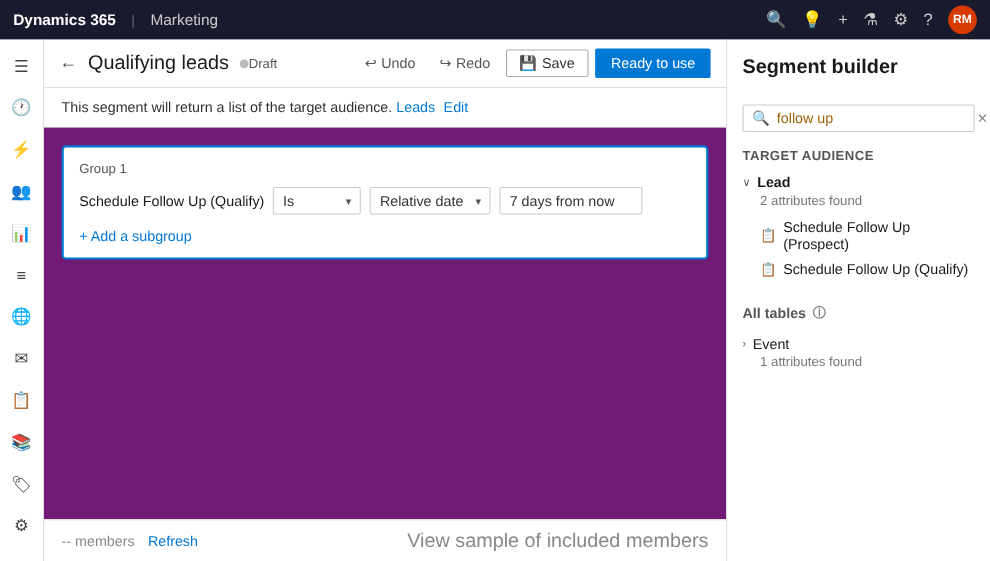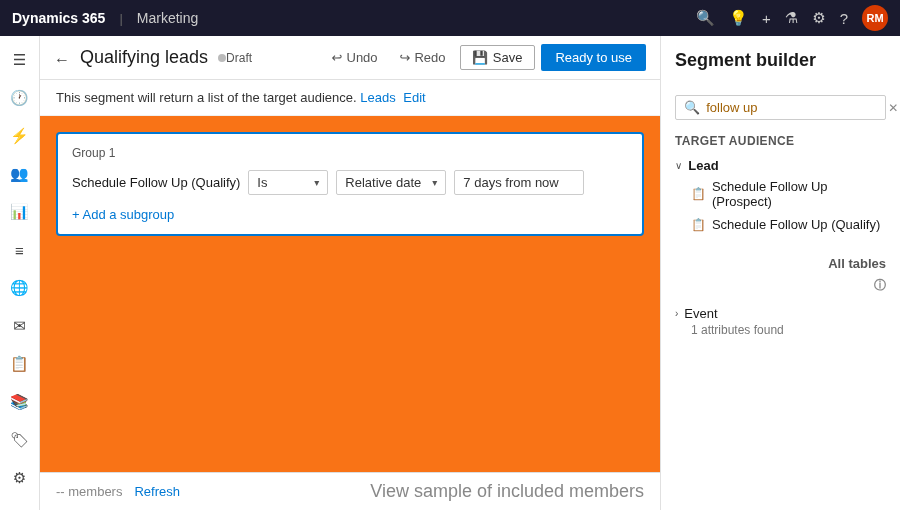--- a/index.html
+++ b/index.html
@@ -99,21 +99,21 @@
       color: #333;
       border-bottom: 1px solid #f0f0f0;
     }
     .info-bar a { color: #0078d4; text-decoration: none; cursor: pointer; }
 
     
     .segment-area {
       flex: 1;
       padding: 16px;
       overflow-y: auto;
-      background: #f97316;
+      background: #701a75;
     }
 
     
     .group-box {
       border: 2px solid #0078d4;
       border-radius: 4px;
       padding: 12px 14px;
       background: #fff;
       max-width: 600px;
     }
@@ -222,24 +222,23 @@
     .attribute-item {
       display: flex; align-items: center; gap: 6px;
       padding: 4px 0 4px 16px;
       cursor: pointer;
       font-size: 13px;
       color: #1a1a1a;
     }
     .attr-icon { color: #888; font-size: 12px; }
 
     .all-tables-header {
-      display: flex; align-items: flex-end; gap: 6px;
+      display: flex; align-items: center; gap: 6px;
       font-size: 13px; font-weight: 600; color: #555;
       margin: 10px 0 6px 0;
-      flex-direction: column;
     }
     .info-icon { color: #888; font-size: 12px; }
 
     .event-group { margin-top: 4px; }
     .event-header {
       display: flex; align-items: center; gap: 6px;
       cursor: pointer; padding: 2px 0;
     }
     .event-name { font-size: 13px; color: #1a1a1a; }
     .event-count { font-size: 12px; color: #777; padding-left: 16px; }
@@ -354,20 +353,21 @@
       <span class="clear-search">✕</span>
     </div>
 
     <div class="section-title">Target audience</div>
 
     <div class="audience-group">
       <div class="group-header">
         <span class="chevron">∨</span>
         <span class="group-header-name">Lead</span>
       </div>
+      <div class="group-count">2 attributes found</div>
       <div class="attribute-item">
         <span class="attr-icon">📋</span>
         <span>Schedule Follow Up (Prospect)</span>
       </div>
       <div class="attribute-item">
         <span class="attr-icon">📋</span>
         <span>Schedule Follow Up (Qualify)</span>
       </div>
     </div>
 

